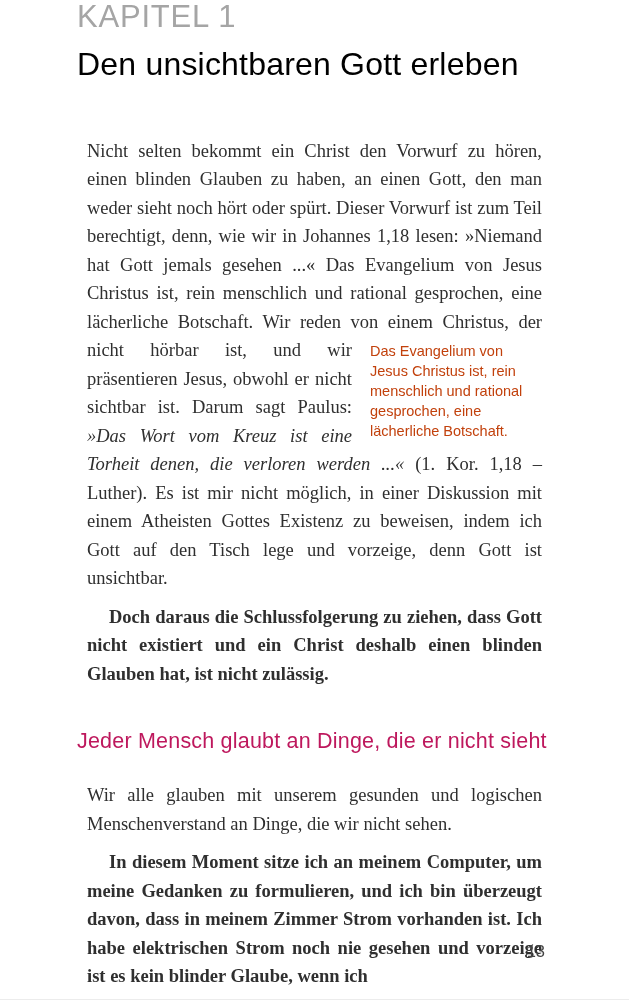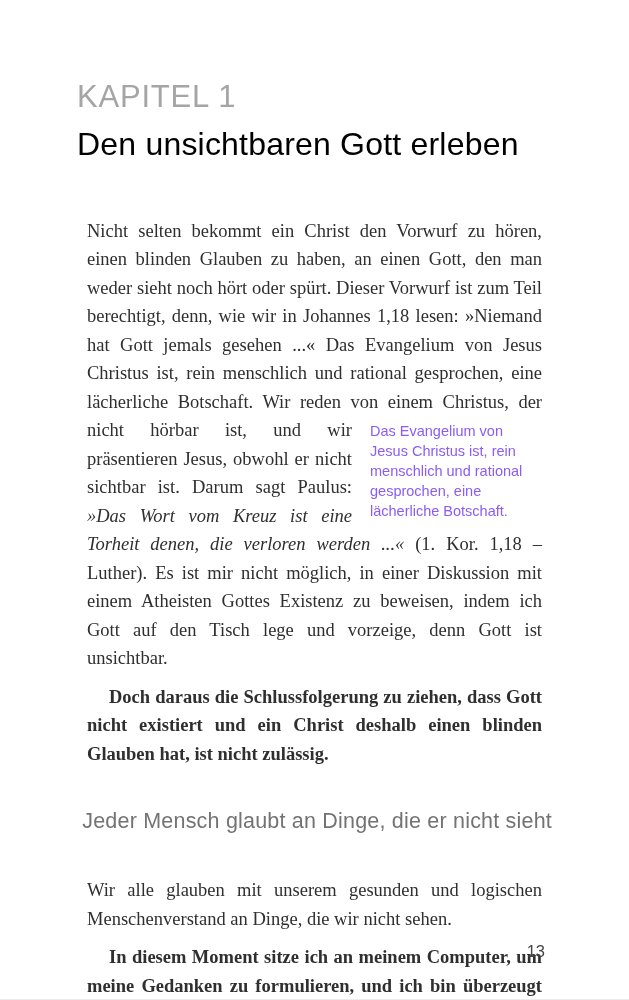--- a/index.html
+++ b/index.html
@@ -18,21 +18,20 @@
   }
   .page::after {
     content: "";
     position: absolute;
     left: 0; right: 0; bottom: 0;
     height: 1px;
     background: #ececec;
   }
   
   .kicker {
-    margin-top: 80px;
     font-family: "Liberation Sans", "DejaVu Sans", sans-serif;
     font-size: 31px;
     font-weight: 400;
     letter-spacing: 0.8px;
     line-height: 1.1;
     color: #a5a5a5;
   }
   .title {
     margin: 12px 0 0 0;
     font-family: "Liberation Sans", "DejaVu Sans", sans-serif;
@@ -65,35 +64,35 @@
   }
   
   .pull-quote {
     float: right;
     clear: right;
     width: 172px;
     margin: 5px 0 8px 18px;
     font-family: "Liberation Sans", "DejaVu Sans", sans-serif;
     font-size: 14.5px;
     line-height: 20px;
-    color: #8b5cf6;
+    color: #c2410c;
     text-align: left;
     hyphens: none;
     -webkit-hyphens: none;
   }
   
   .section-heading {
-    margin: 40px 0 41px 0;
+    margin: 40px 0 26px 0;
     font-family: "Liberation Sans", "DejaVu Sans", sans-serif;
     font-size: 21.5px;
     font-weight: 400;
     letter-spacing: 0.2px;
     line-height: 1.25;
-    color: #737373;
-    text-align: right;
+    color: #be185d;
+    text-align: left;
   }
   
   .page-number {
     position: absolute;
     top: 918px;
     right: 84px;
     font-family: "Liberation Sans", "DejaVu Sans", sans-serif;
     font-size: 16.5px;
     color: #454545;
     margin-top: 24px;

